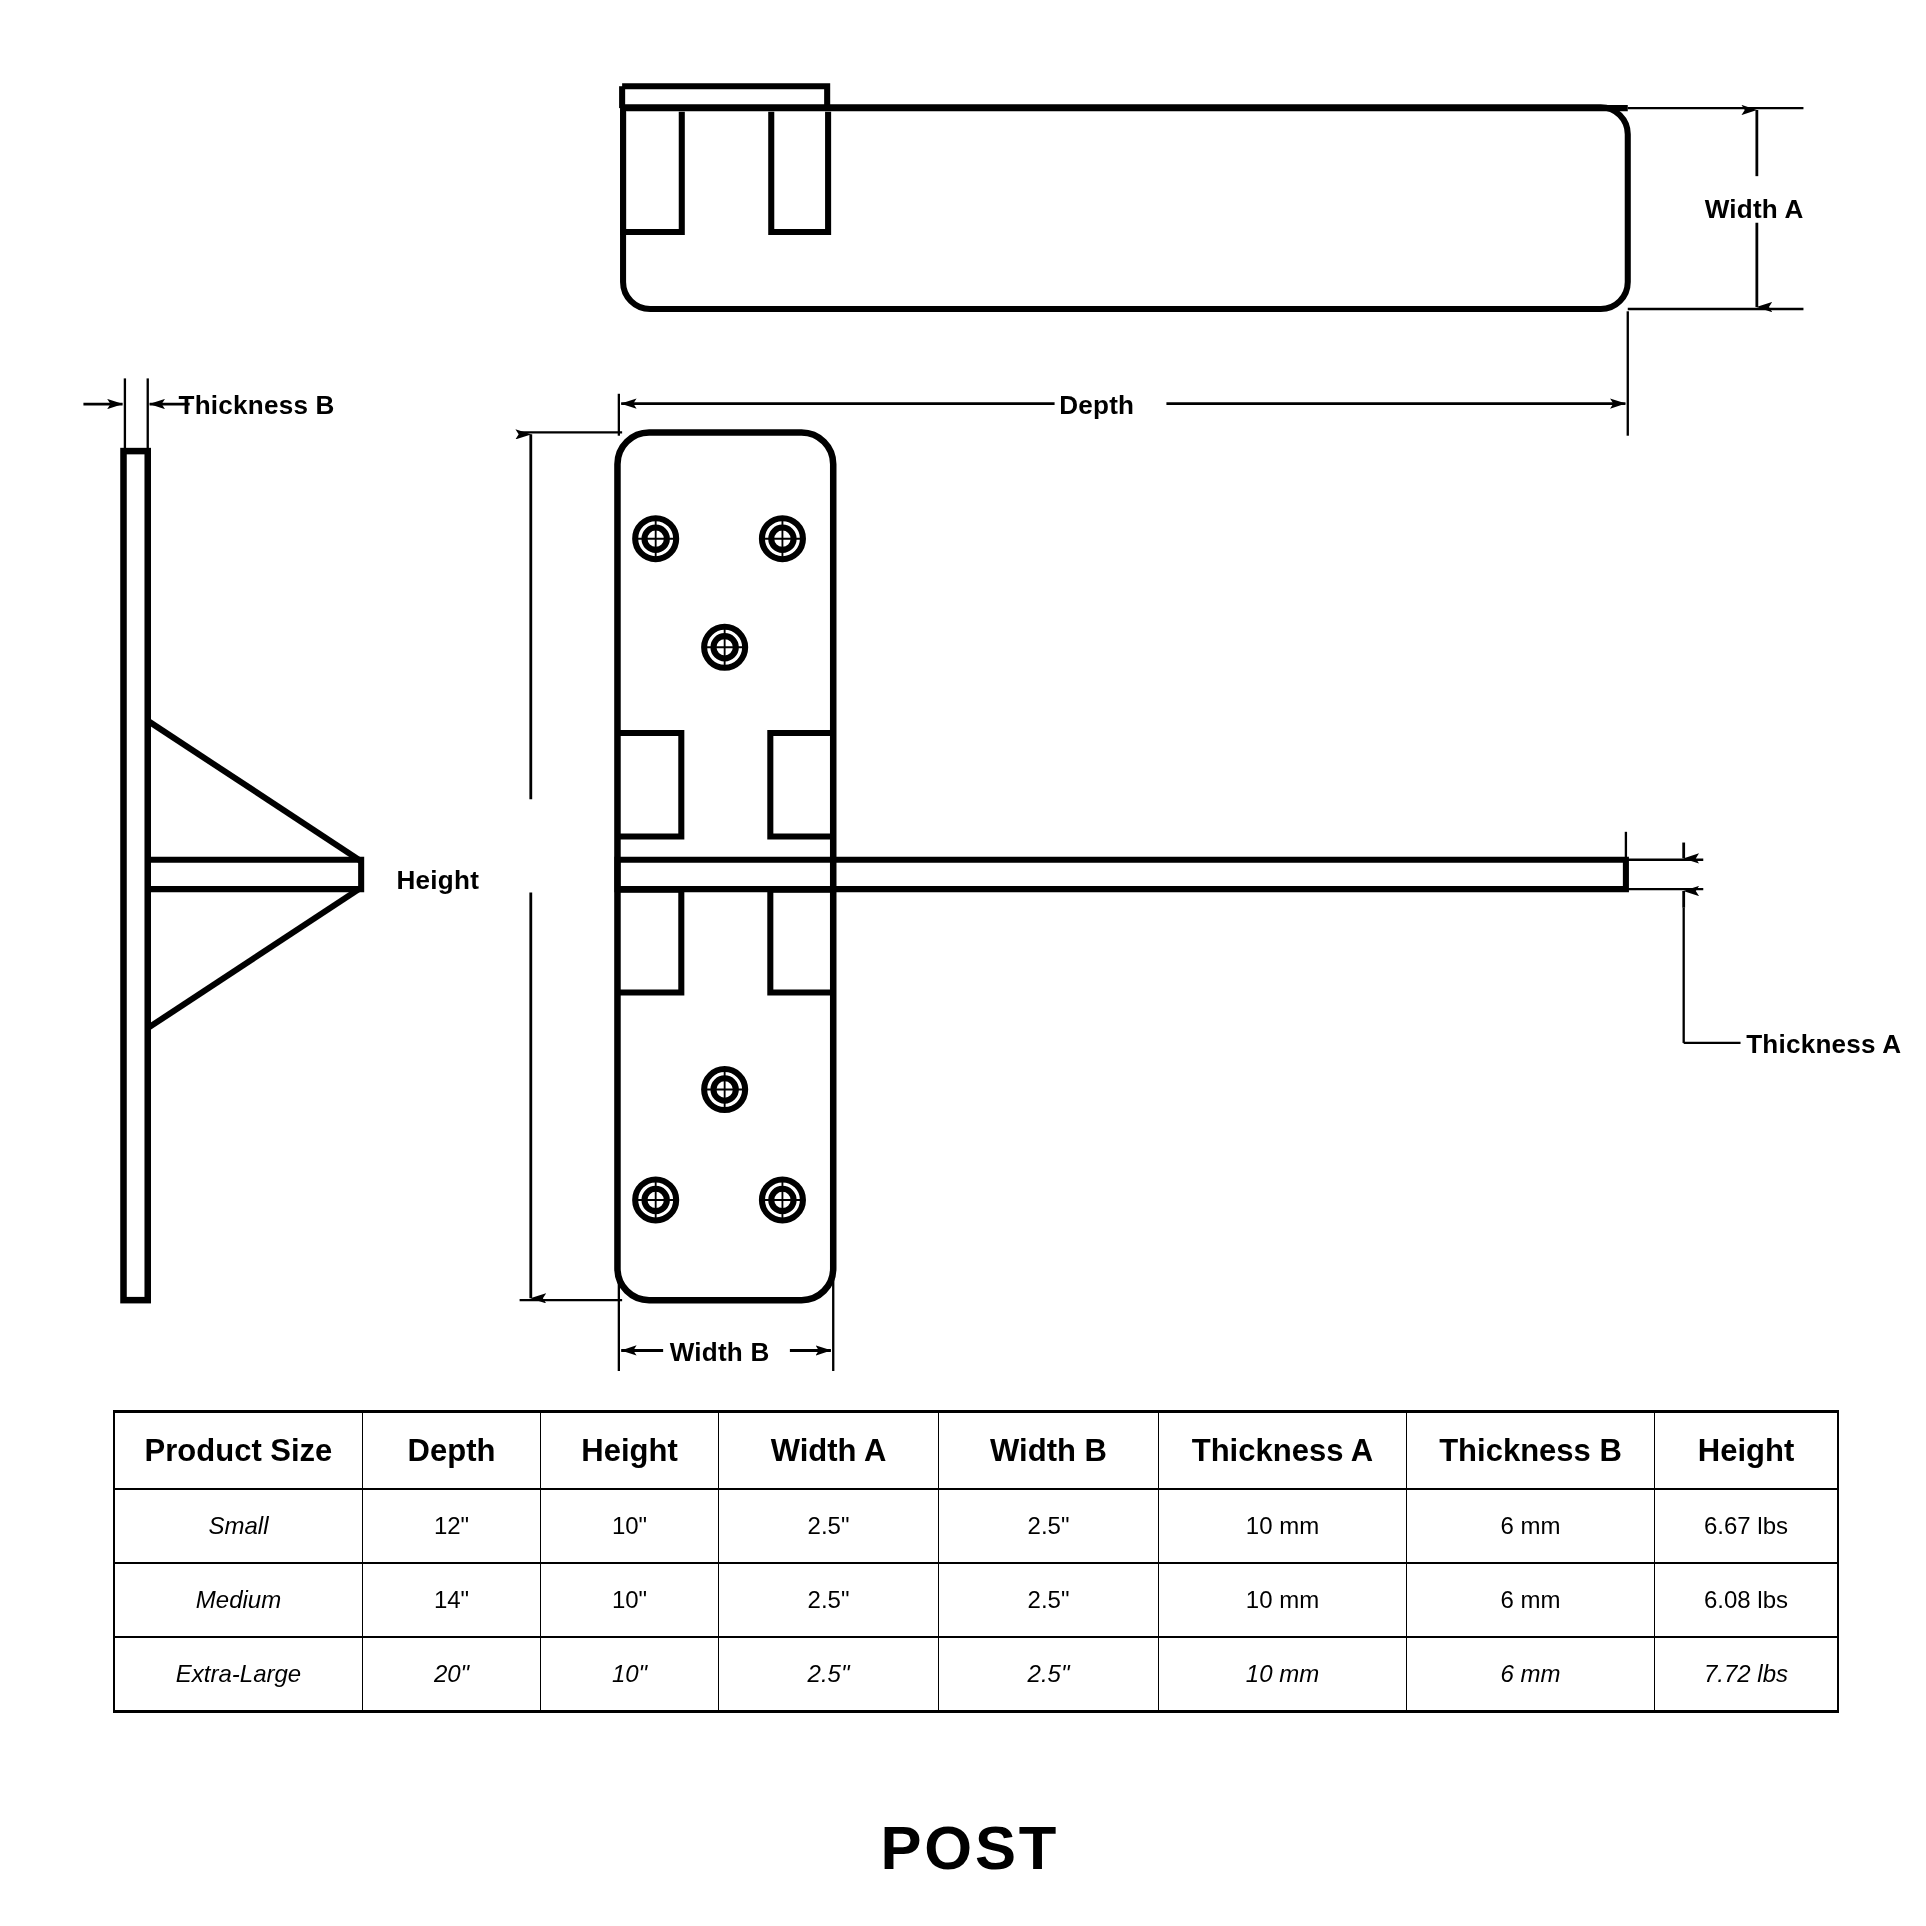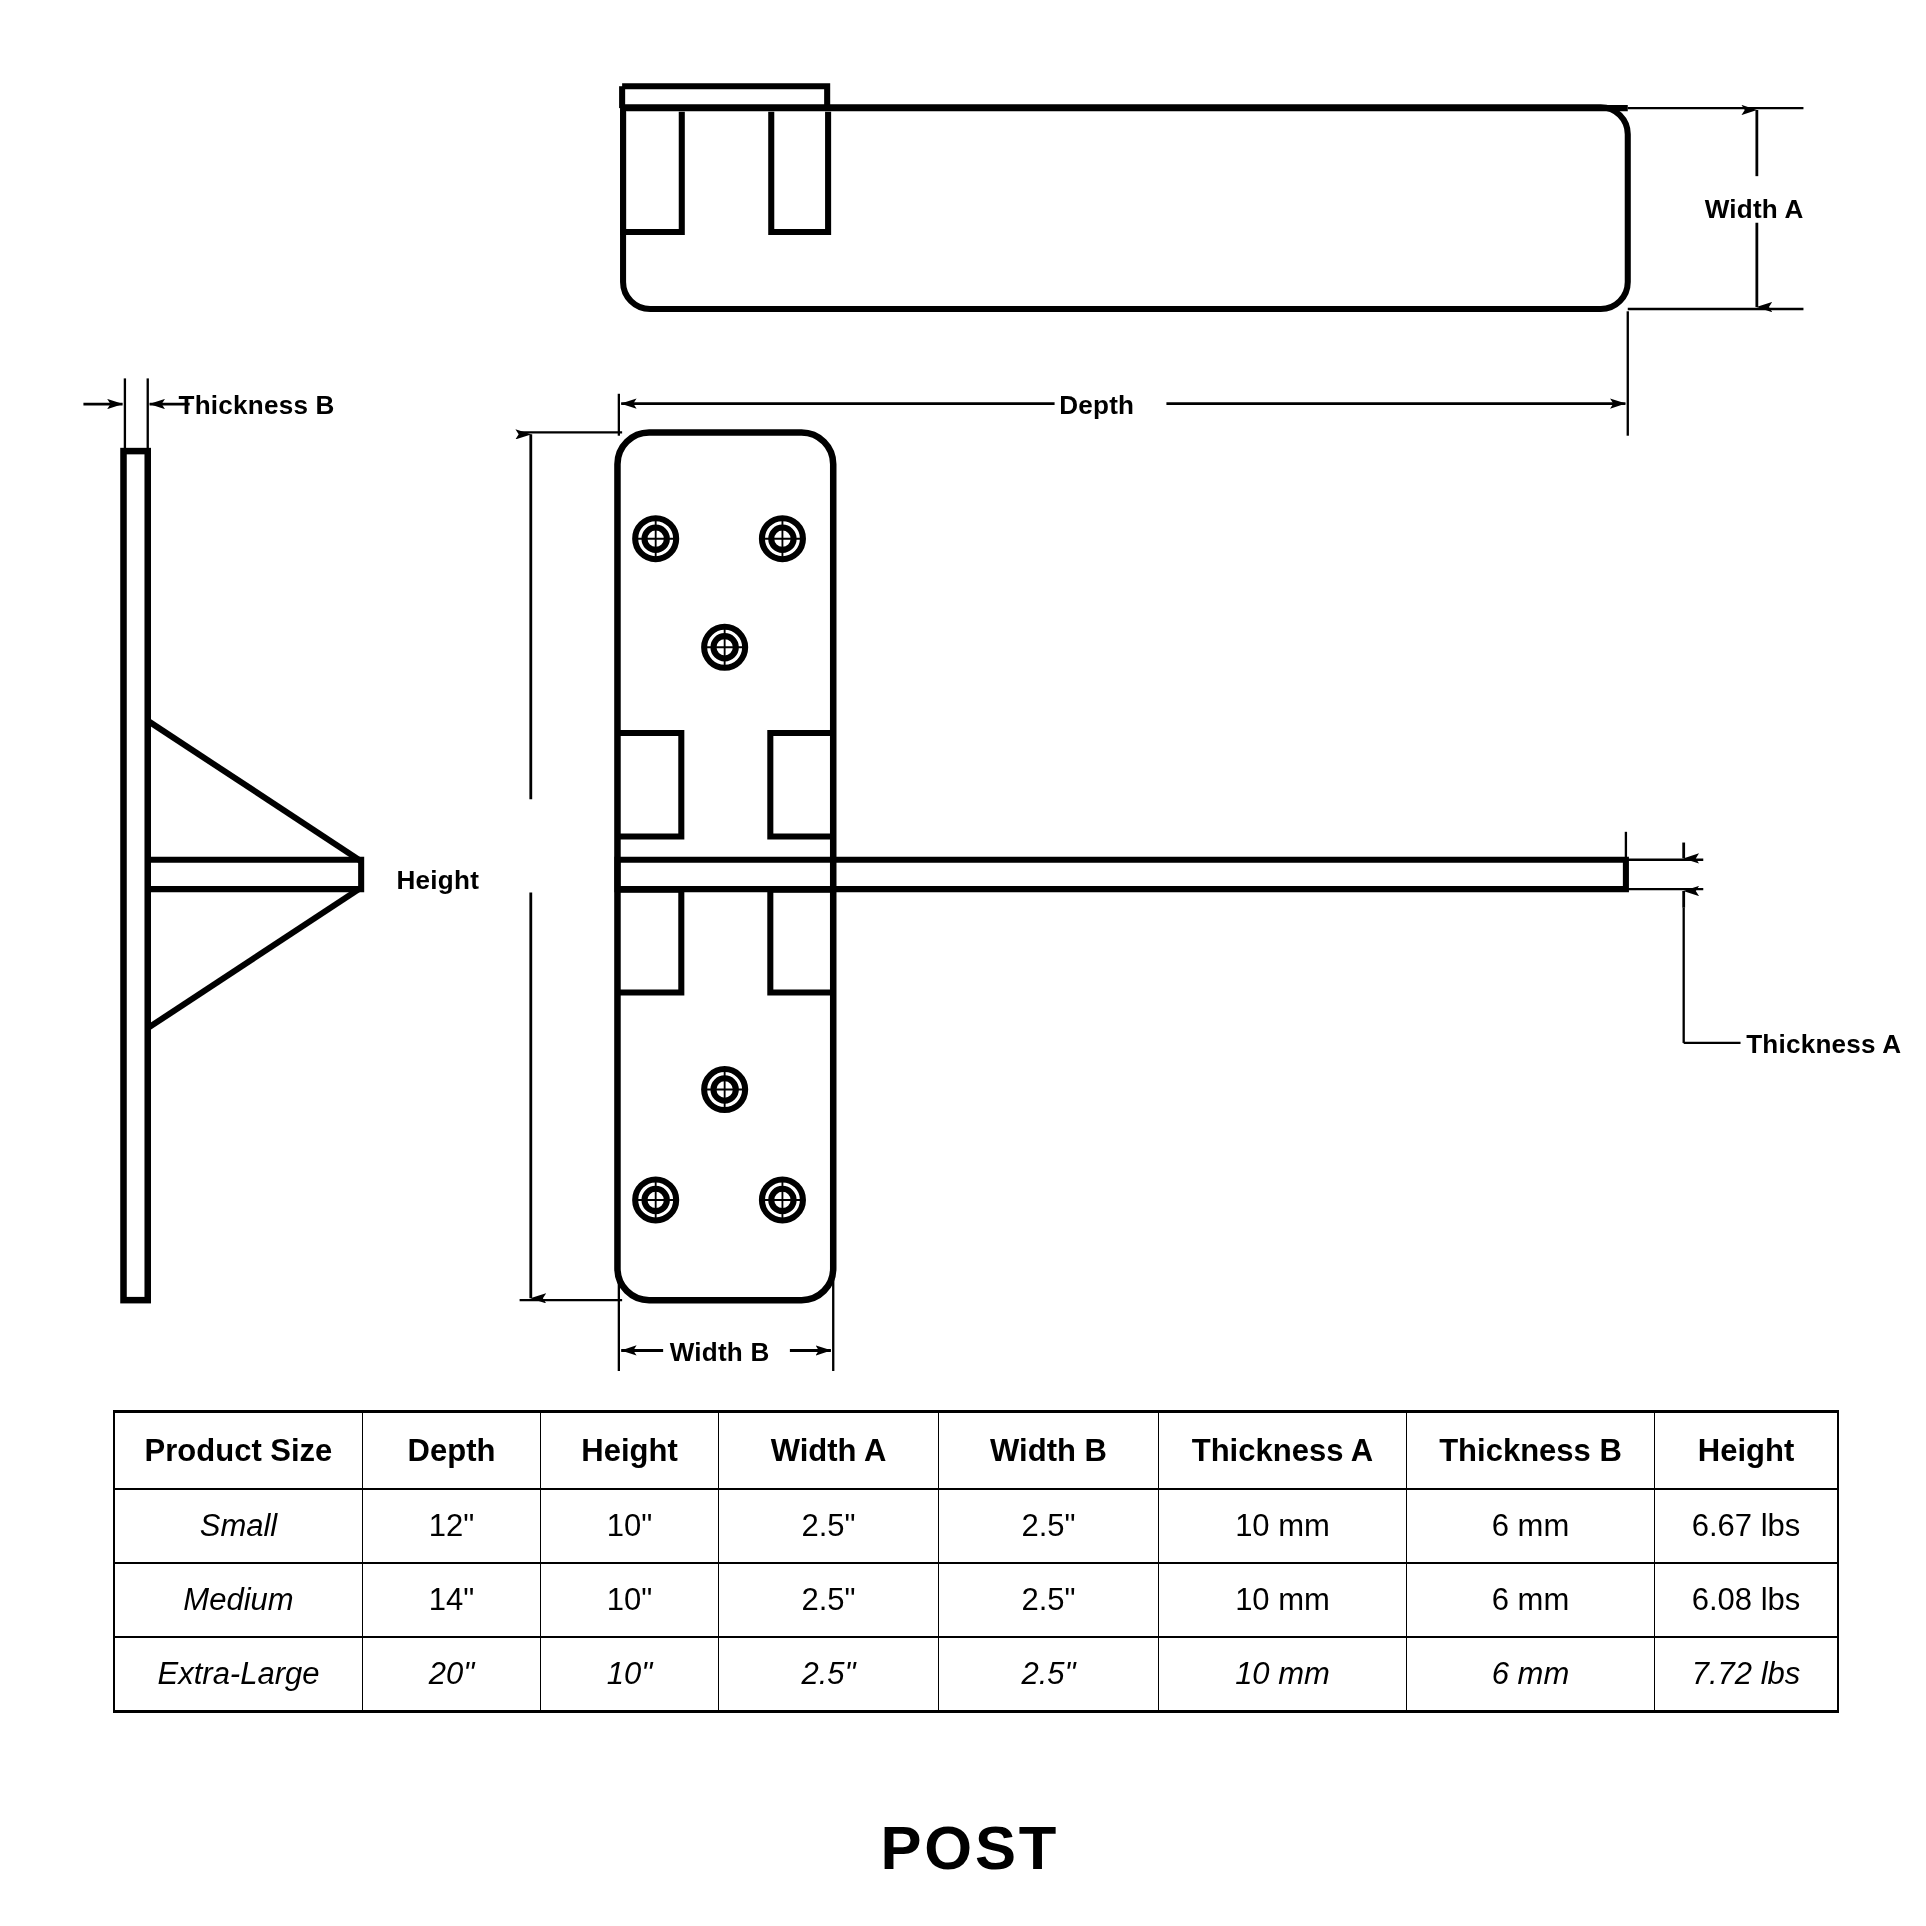--- a/index.html
+++ b/index.html
@@ -56,21 +56,21 @@
     table-layout: fixed;
   }
   table.spec td, table.spec th {
     border-left: 1.4px solid #000;
     border-right: 1.4px solid #000;
     text-align: center;
     vertical-align: middle;
     padding: 0;
     height: 72px;
     font-family: "Liberation Sans", sans-serif;
-    font-size: 31px;
+    font-size: 24px;
     color: #000;
   }
   table.spec thead th {
     font-weight: bold;
     font-size: 31px;
     border-top: 3.3px solid #000;
     border-bottom: 2.8px solid #000;
     height: 75px;
   }
   table.spec tbody td {

